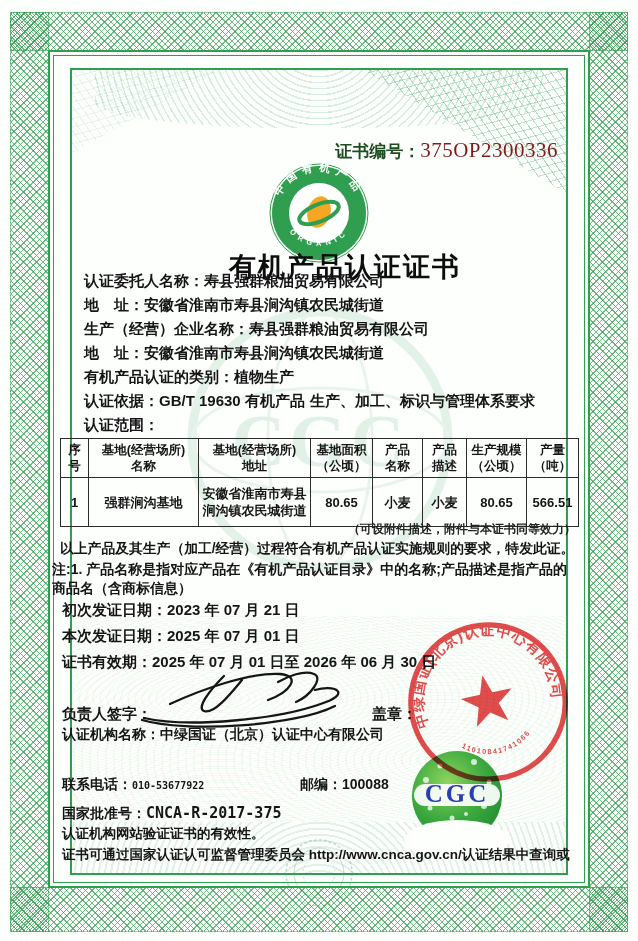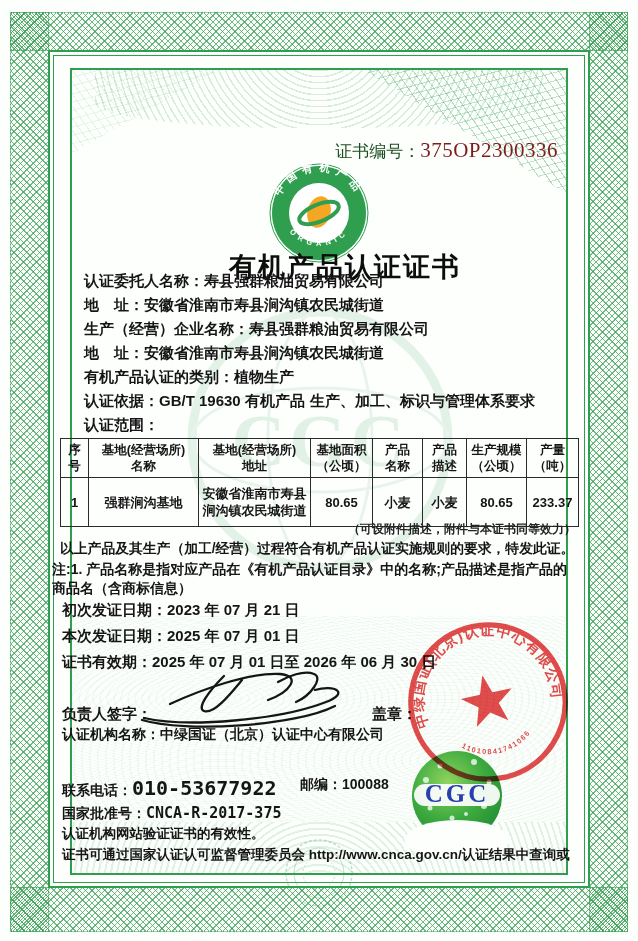--- a/index.html
+++ b/index.html
@@ -37,21 +37,21 @@
     background:repeating-radial-gradient(circle at 50% 165%, rgba(80,170,105,.16) 0 2px, transparent 2px 6px); }
   .lower-texture { position:absolute; left:72px; right:72px; top:616px; height:206px; z-index:0;
     background:
       repeating-radial-gradient(ellipse 420px 140px at 30% 40%, rgba(90,170,110,.06) 0 2px, transparent 2px 7px),
       repeating-radial-gradient(ellipse 380px 160px at 75% 70%, rgba(90,170,110,.06) 0 2px, transparent 2px 8px); }
   .watermark { position:absolute; left:178px; top:298px; width:284px; height:284px; z-index:0; opacity:.55; }
   .rosette { position:absolute; left:282px; top:836px; width:74px; height:74px; z-index:0; opacity:.5; }
   
   .z { position:absolute; z-index:3; }
   .cert-no { top:138px; left:0; right:80px; text-align:right; }
-  .cert-no .lab { font-size:17px; font-weight:normal; color:#1c4d1f; }
+  .cert-no .lab { font-size:17px; font-weight:bold; color:#1c4d1f; }
   .cert-no .num { font-size:21px; font-family:"Liberation Serif", serif; color:#7f1d1d; letter-spacing:.5px; }
   .organic-logo { top:163px; left:269px; width:100px; height:100px; }
   .title { top:249px; left:0; width:100%; text-align:center; font-size:27px; font-weight:bold; letter-spacing:2px; color:#0d0d0d;margin-left:26px; }
   .info { top:269px; left:84px; right:56px; font-size:15px; font-weight:bold; line-height:24px; white-space:nowrap; }
   .kai { font-family:"DejaVu Serif","Liberation Serif",serif; font-weight:600; }
   table.scope { top:438px; left:60px; width:518px; border-collapse:collapse; table-layout:fixed; position:absolute; z-index:3; }
   table.scope th, table.scope td { border:1.5px solid #2b2b2b; text-align:center; vertical-align:middle; background:transparent; }
   table.scope th { font-size:12.5px; font-weight:bold; white-space:pre-line; height:36px; line-height:16px; padding:1px 0; }
   table.scope td { font-size:13px; font-weight:bold; height:46px; white-space:pre-line; line-height:17px; }
   .attach-note { top:521px; right:62px; font-size:12px; color:#222;margin-left:41px; }
@@ -167,21 +167,21 @@
     </tr>
     <tr>
       <td>1</td>
       <td>强群涧沟基地</td>
       <td>安徽省淮南市寿县
 涧沟镇农民城街道</td>
       <td>80.65</td>
       <td>小麦</td>
       <td>小麦</td>
       <td>80.65</td>
-      <td>233.37</td>
+      <td>566.51</td>
     </tr>
   </tbody>
     </table>
 
   <div class="z attach-note kai">（可设附件描述，附件与本证书同等效力）</div>
   <div class="z statement">以上产品及其生产（加工/经营）过程符合有机产品认证实施规则的要求，特发此证。</div>
   <div class="z note">注:1. 产品名称是指对应产品在《有机产品认证目录》中的名称;产品描述是指产品的商品名（含商标信息）</div>
 
   <div class="z dateline d1"><span>初次发证日期：</span><span>2023 年 07 月 21 日</span></div>
   <div class="z dateline d2"><span>本次发证日期：</span><span>2025 年 07 月 01 日</span></div>
@@ -211,21 +211,21 @@
       </text>
       <text font-size="7.5" font-weight="bold" fill="#e23c3c" letter-spacing="1.5">
         <textPath href="#sealDigits" startOffset="50%" text-anchor="middle">11010841741066</textPath>
       </text>
       <polygon points="85,57 91.5,76.1 111.6,76.3 95.5,88.4 101.5,107.7 85,96 68.5,107.7 74.5,88.4 58.4,76.3 78.5,76.1" fill="#e23c3c"></polygon>
     </g>
   </svg>
 
   <div class="z agency a1"><span>认证机构名称：</span><span>中绿国证（北京）认证中心有限公司</span></div>
   <div class="z agency a3">
-    <span>联系电话：</span><span class="mono" style="font-size:20px">010-53677922</span>
+    <span>联系电话：</span><span class="mono" style="font-size:10px">010-53677922</span>
     <span class="postcode"><span>邮编：</span><span>100088</span></span>
   </div>
   <div class="z agency a4"><span>国家批准号：</span><span class="mono" style="font-size:15px">CNCA-R-2017-375</span></div>
 
   <svg class="z cgc-logo" viewBox="0 0 122 122">
     <defs>
       <radialGradient id="cgcGrad" cx="40%" cy="35%" r="75%">
         <stop offset="0%" stop-color="#8fd45f"></stop>
         <stop offset="55%" stop-color="#3daa3f"></stop>
         <stop offset="100%" stop-color="#1f8a32"></stop>

